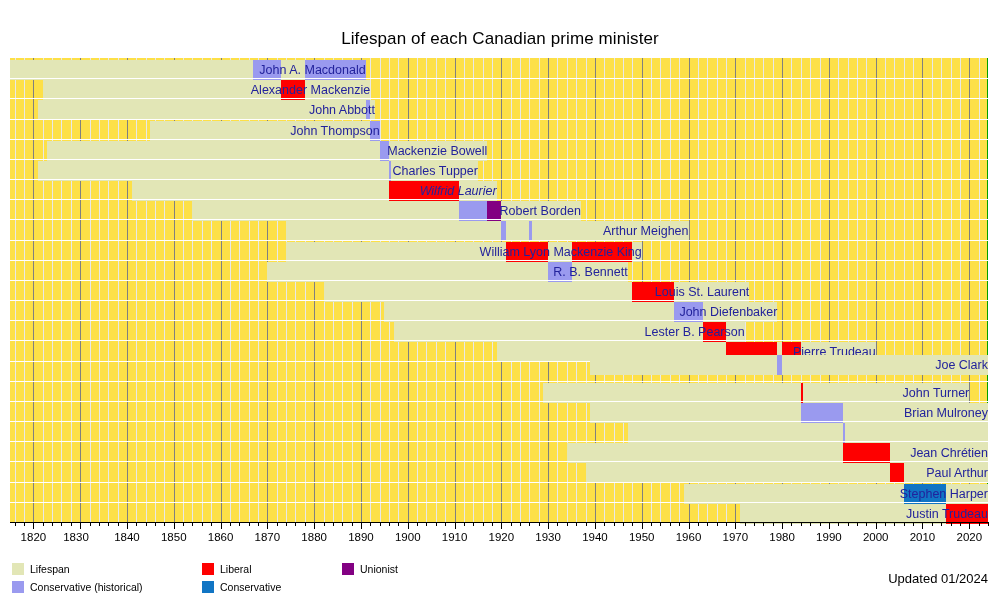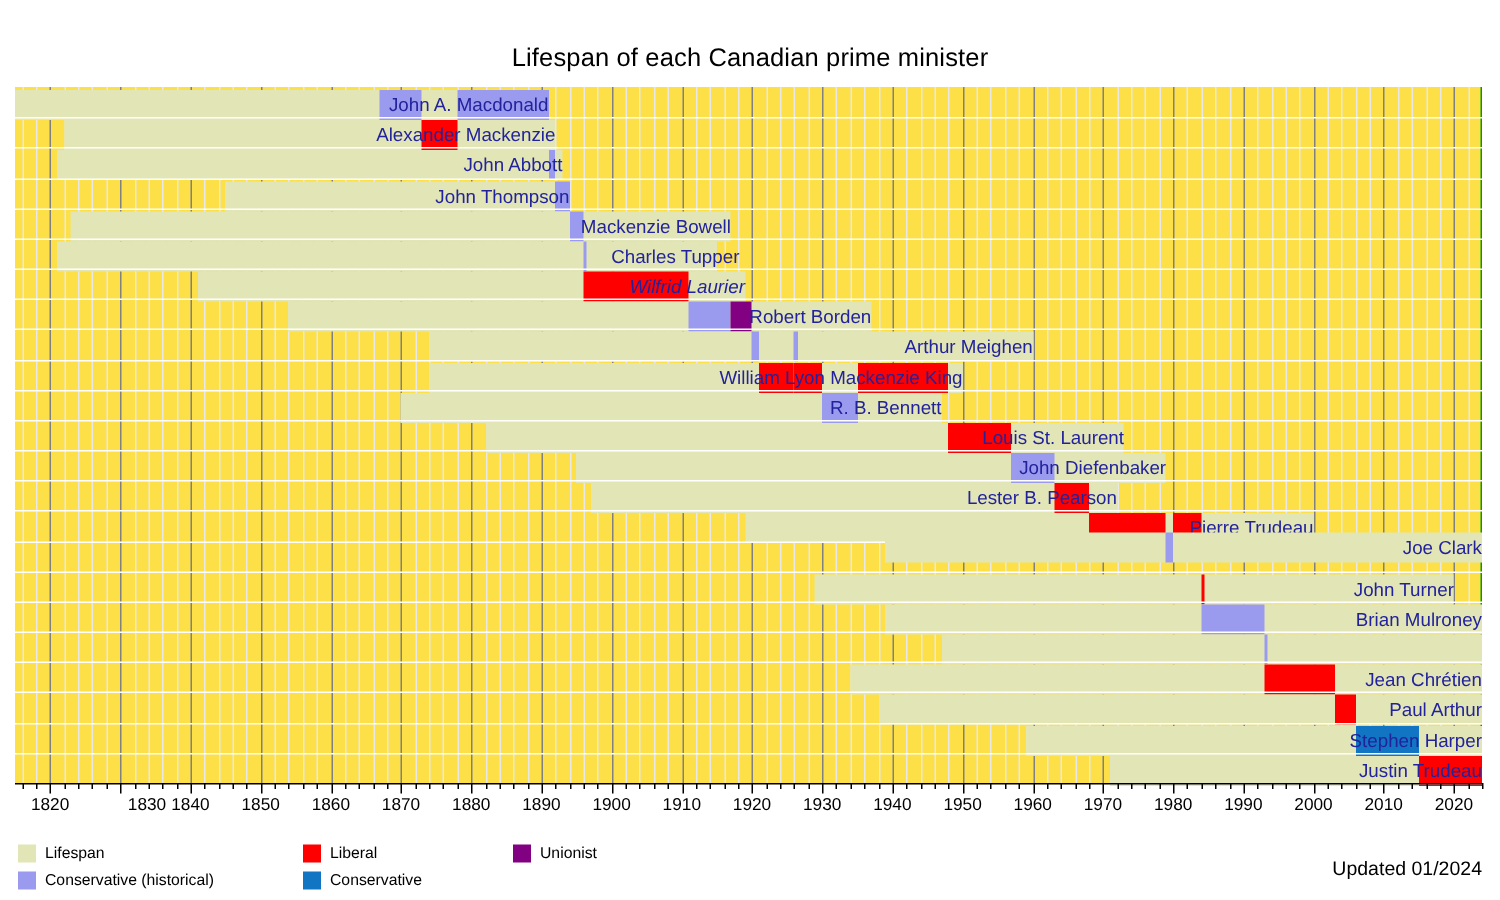--- a/index.html
+++ b/index.html
@@ -315,21 +315,21 @@
       <div class="rowline" style="top: 81px;"></div>
       <div class="pm-row" style="top: 83px;">
         <div class="lifespan-bar" style="left: 37.4354px; width: 439.866px;"></div>
         <div class="term-bar t-conshist" style="left: 369.675px; width: 9.35885px;"></div>
         <div class="pm-label" style="left: 37.4354px; width: 439.866px;">Mackenzie Bowell</div>
       </div>
       <div class="rowline" style="top: 101px;"></div>
       <div class="pm-row" style="top: 103px;">
         <div class="lifespan-bar" style="left: 28.0766px; width: 439.866px;"></div>
         <div class="term-bar t-conshist" style="left: 379.033px; width: 2.4px;"></div>
-        <div class="pm-label" style="left: 28.0766px; width: 439.866px; padding-left: 15px;">Charles Tupper</div>
+        <div class="pm-label" style="left: 28.0766px; width: 439.866px;">Charles Tupper</div>
       </div>
       <div class="rowline" style="top: 121px;"></div>
       <div class="pm-row" style="top: 123px;">
         <div class="lifespan-bar" style="left: 121.665px; width: 364.995px;"></div>
         <div class="term-bar t-liberal" style="left: 379.033px; width: 70.1914px;"></div>
         <div class="pm-label" style="left: 121.665px; width: 364.995px; font-style: italic;">Wilfrid Laurier</div>
       </div>
       <div class="rowline" style="top: 141px;"></div>
       <div class="pm-row" style="top: 143px;">
         <div class="lifespan-bar" style="left: 182.498px; width: 388.392px;"></div>
@@ -535,21 +535,21 @@
     <div class="tick minor" style="left: 903px;"></div>
     <div class="tick major" style="left: 912px;"></div>
     <div class="tick minor" style="left: 922px;"></div>
     <div class="tick minor" style="left: 931px;"></div>
     <div class="tick minor" style="left: 941px;"></div>
     <div class="tick minor" style="left: 950px;"></div>
     <div class="tick major" style="left: 959px;"></div>
     <div class="tick minor" style="left: 969px;"></div>
     <div class="tick minor" style="left: 978px;"></div>
     <div class="tick-label" style="left: 23.3971px;">1820</div>
-    <div class="tick-label" style="left: 88px;">1830</div>
+    <div class="tick-label" style="left: 66px;">1830</div>
     <div class="tick-label" style="left: 116.986px;">1840</div>
     <div class="tick-label" style="left: 163.78px;">1850</div>
     <div class="tick-label" style="left: 210.574px;">1860</div>
     <div class="tick-label" style="left: 257.368px;">1870</div>
     <div class="tick-label" style="left: 304.163px;">1880</div>
     <div class="tick-label" style="left: 350.957px;">1890</div>
     <div class="tick-label" style="left: 397.751px;">1900</div>
     <div class="tick-label" style="left: 444.545px;">1910</div>
     <div class="tick-label" style="left: 491.34px;">1920</div>
     <div class="tick-label" style="left: 538.134px;">1930</div>

